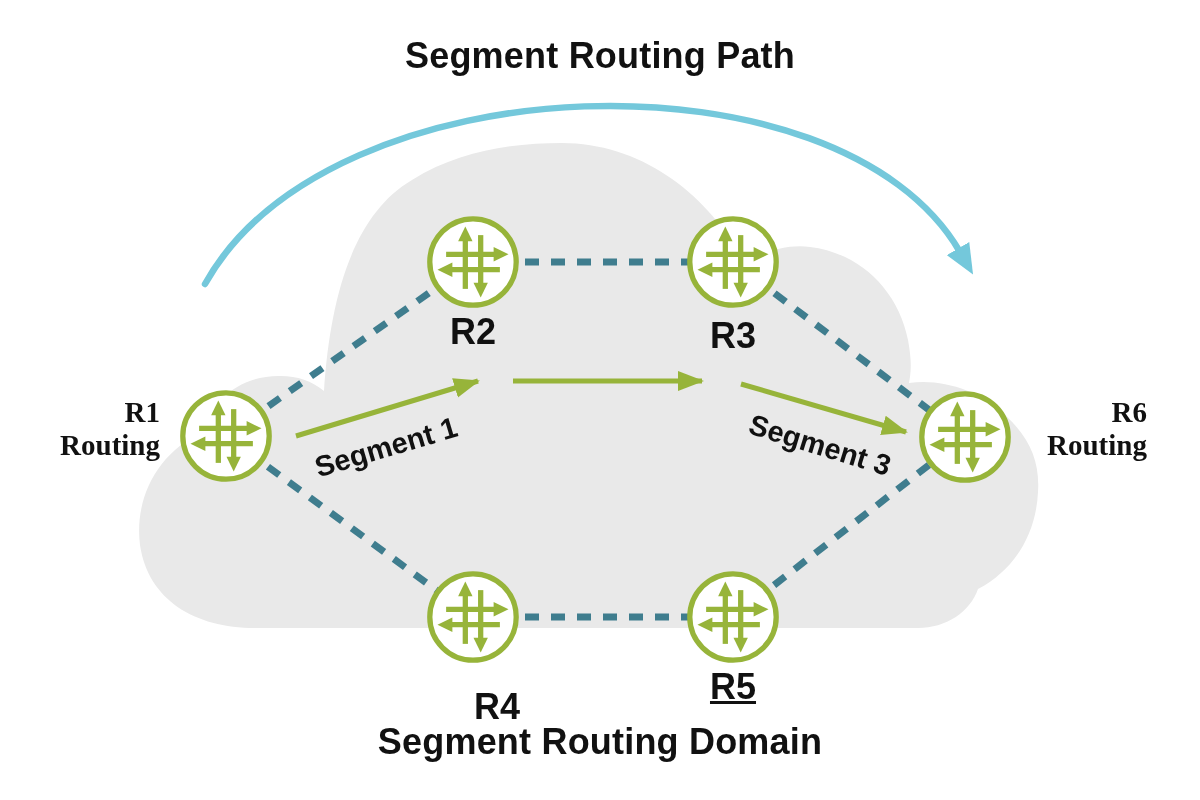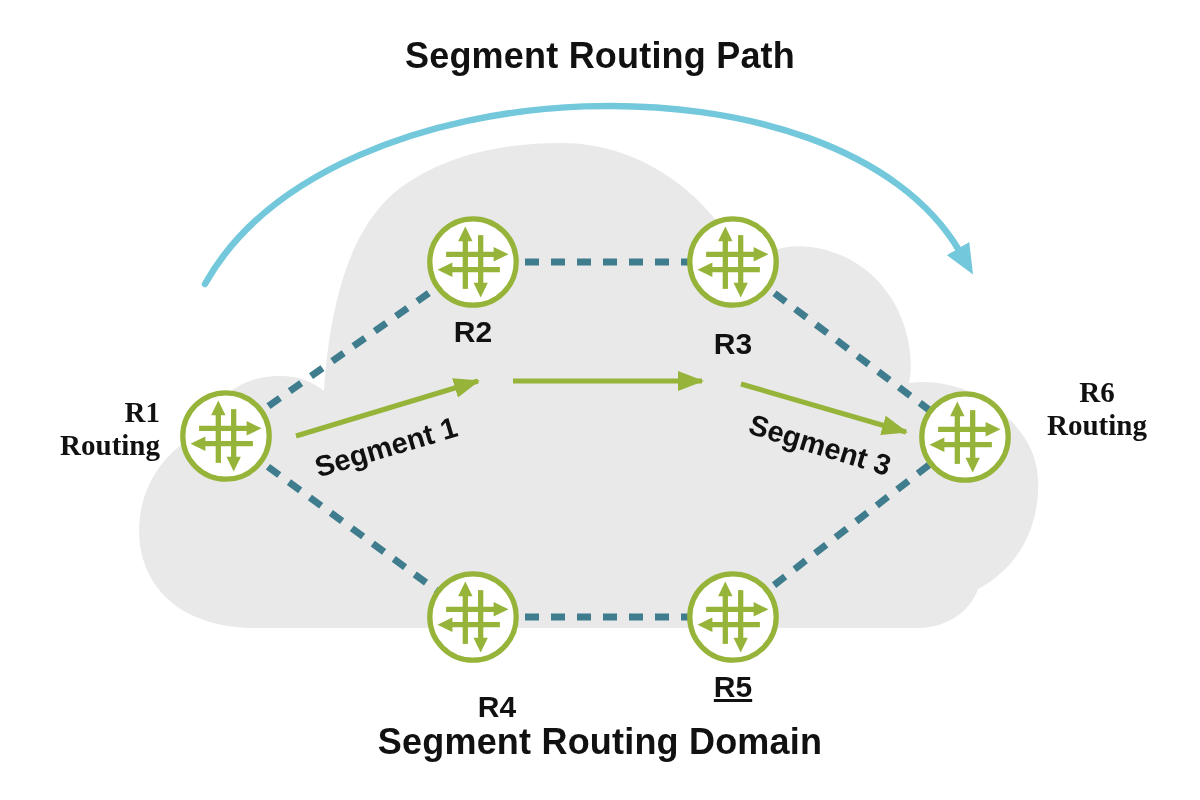--- a/index.html
+++ b/index.html
@@ -38,43 +38,43 @@
   }
   .footer {
     left: 600px;
     top: 722px;
     transform: translateX(-50%);
     font-size: 36px;
     line-height: 40px;
     letter-spacing: 0.2px;
   }
   .router-name {
-    font-size: 30px;
+    font-size: 36px;
     line-height: 32px;
     transform: translateX(-50%);
     text-align: left;
   }
   .r2-name { left: 473px; top: 316px; }
-  .r3-name { left: 733px; top: 328px; }
+  .r3-name { left: 733px; top: 320px; }
   .r4-name { left: 473px; top: 691px; margin-left: 24px; }
   .r5-name { left: 733px; top: 671px; text-decoration: underline; }
   .edge-label {
     font-size: 29px;
     line-height: 33px;
     font-family: Liberation Serif, serif;
   }
   .r1-block {
     right: 1040px;  
     top: 396px;
     text-align: right;
   }
   .r6-block {
     left: 1047px;
-    top: 376px;
-    text-align: center;
+    top: 396px;
+    text-align: right;
   }
   .segment-label {
     font-size: 29px;
     line-height: 32px;
   }
   .seg1-label {
     left: 386px;
     top: 447px;
     transform: translate(-50%, -50%) rotate(-16.5deg);
   }

